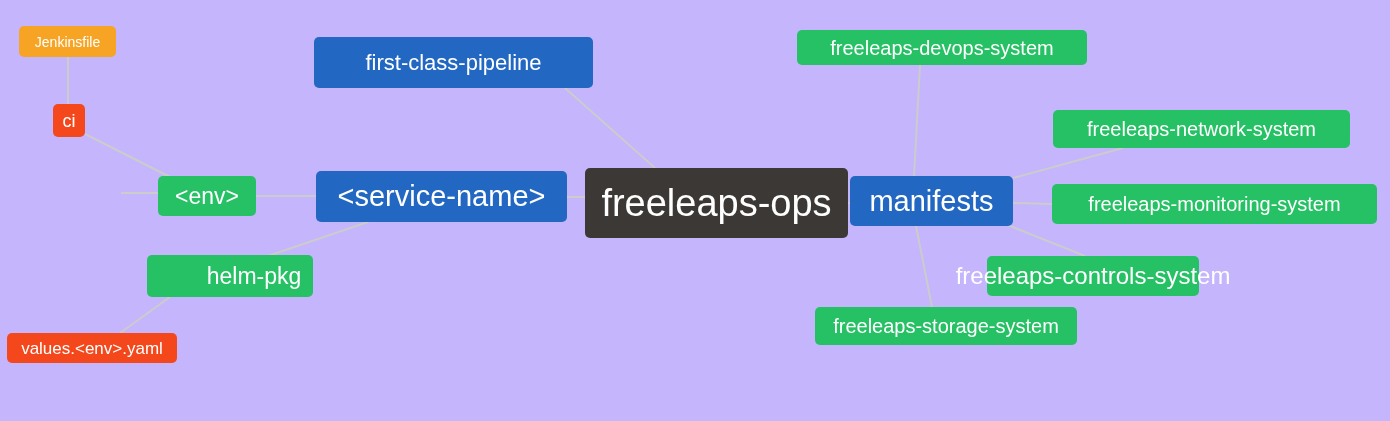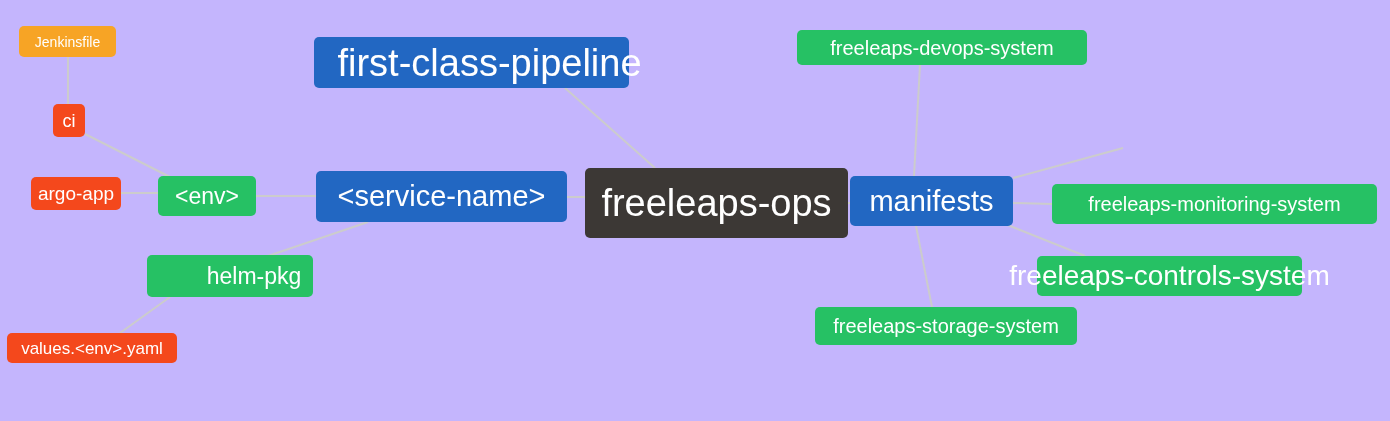--- a/index.html
+++ b/index.html
@@ -35,28 +35,28 @@
   .c-green  { background: #26C164; }
   .c-blue   { background: #2267C2; }
   .c-dark   { background: #3C3835; }
 
   .n-jenkinsfile          { left: 19px;   top: 26px;  width: 97px;  height: 31px; font-size: 14px; }
   .n-ci                   { left: 53px;   top: 104px; width: 32px;  height: 33px; font-size: 18px; }
   .n-argo-app             { left: 31px;   top: 177px; width: 90px;  height: 33px; font-size: 19px; }
   .n-env                  { left: 158px;  top: 176px; width: 98px;  height: 40px; font-size: 23px; }
   .n-helm-pkg             { left: 147px;  top: 255px; width: 118px; height: 42px; font-size: 23px; padding-left: 48px; }
   .n-values-env-yaml      { left: 7px;    top: 333px; width: 170px; height: 30px; font-size: 17px; }
-  .n-first-class-pipeline { left: 314px;  top: 37px;  width: 279px; height: 51px; font-size: 38px; padding-left: 36px; }
+  .n-first-class-pipeline { left: 314px;  top: 37px;  width: 279px; height: 51px; font-size: 22px; }
   .n-service-name         { left: 316px;  top: 171px; width: 251px; height: 51px; font-size: 29px; }
   .n-freeleaps-ops        { left: 585px;  top: 168px; width: 263px; height: 70px; font-size: 38px; }
   .n-manifests            { left: 850px;  top: 176px; width: 163px; height: 50px; font-size: 29px; }
   .n-devops-system        { left: 797px;  top: 30px;  width: 290px; height: 35px; font-size: 20px; }
   .n-network-system       { left: 1053px; top: 110px; width: 297px; height: 38px; font-size: 20px; }
   .n-monitoring-system    { left: 1052px; top: 184px; width: 325px; height: 40px; font-size: 20px; text-align: right; }
-  .n-controls-system      { left: 1037px; top: 256px; width: 265px; height: 40px; font-size: 28px; }
+  .n-controls-system      { left: 987px; top: 256px; width: 212px; height: 40px; font-size: 24px; }
   .n-storage-system       { left: 815px;  top: 307px; width: 262px; height: 38px; font-size: 20px; }
 </style>
 </head>
 <body>
 
 <div class="canvas">
 
   <svg class="edges" width="1390" height="421" viewBox="0 0 1390 421" xmlns="http://www.w3.org/2000/svg">
     <line x1="68" y1="57" x2="68" y2="104"></line>
     <line x1="85" y1="134" x2="170" y2="177"></line>
@@ -69,26 +69,26 @@
     <line x1="840" y1="203" x2="858" y2="203"></line>
     <line x1="914" y1="176" x2="920" y2="65"></line>
     <line x1="1013" y1="178" x2="1123" y2="148"></line>
     <line x1="1013" y1="203" x2="1052" y2="204"></line>
     <line x1="1005" y1="224" x2="1085" y2="256"></line>
     <line x1="916" y1="226" x2="932" y2="307"></line>
   </svg>
 
   <div class="node c-orange n-jenkinsfile">Jenkinsfile</div>
   <div class="node c-red    n-ci">ci</div>
-  <div class="node c-red    n-argo-app">argo-app</div>
   <div class="node c-green  n-env">&lt;env&gt;</div>
   <div class="node c-green  n-helm-pkg">helm-pkg</div>
   <div class="node c-red    n-values-env-yaml">values.&lt;env&gt;.yaml</div>
   <div class="node c-blue   n-first-class-pipeline">first-class-pipeline</div>
   <div class="node c-blue   n-service-name">&lt;service-name&gt;</div>
   <div class="node c-dark   n-freeleaps-ops">freeleaps-ops</div>
   <div class="node c-blue   n-manifests">manifests</div>
   <div class="node c-green  n-devops-system">freeleaps-devops-system</div>
+  <div class="node c-green  n-network-system">freeleaps-network-system</div>
   <div class="node c-green  n-monitoring-system">freeleaps-monitoring-system</div>
   <div class="node c-green  n-controls-system">freeleaps-controls-system</div>
   <div class="node c-green  n-storage-system">freeleaps-storage-system</div>
 
 </div>
 
 </body></html>

